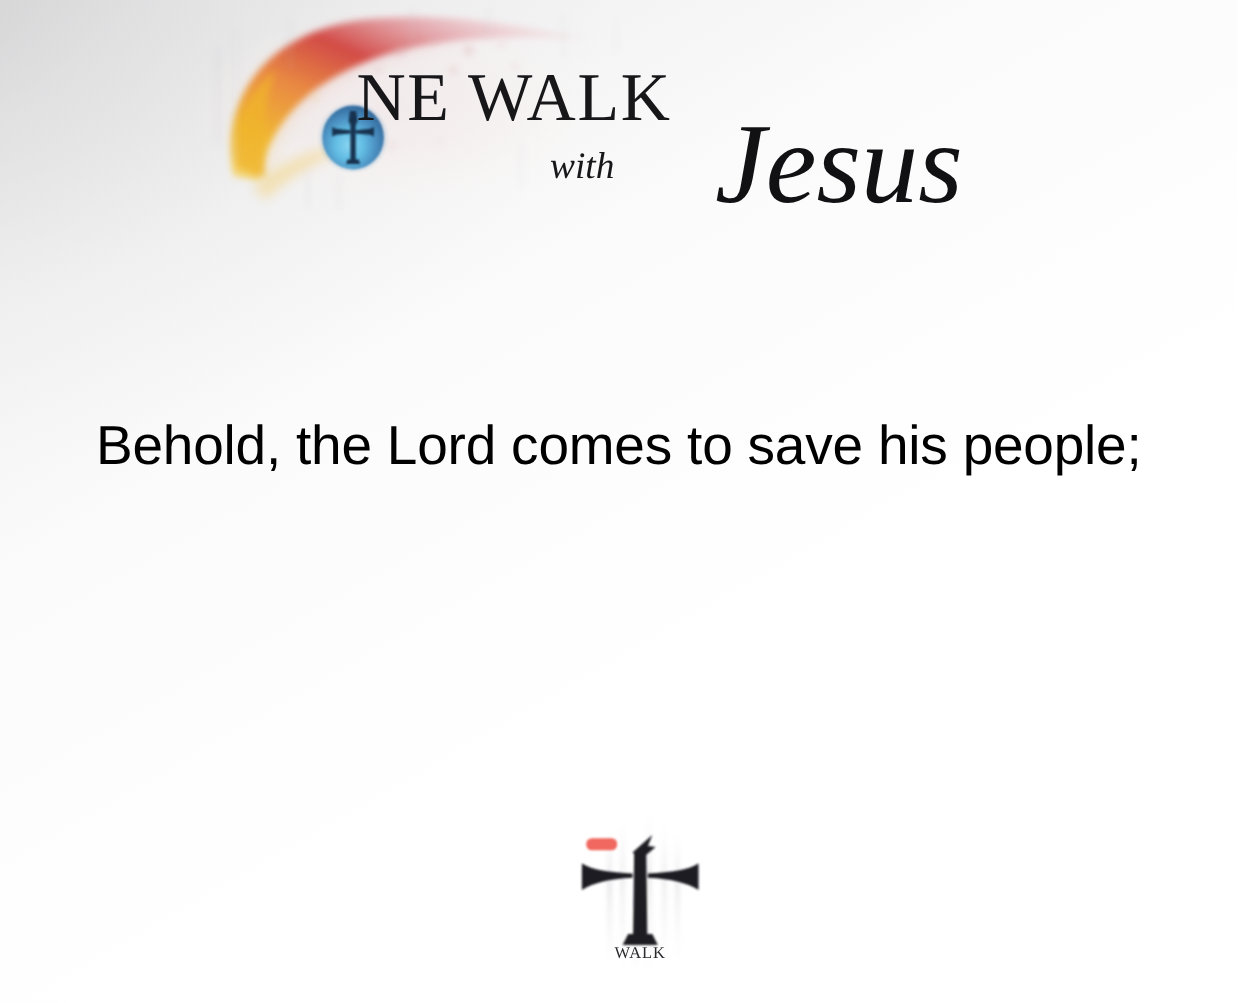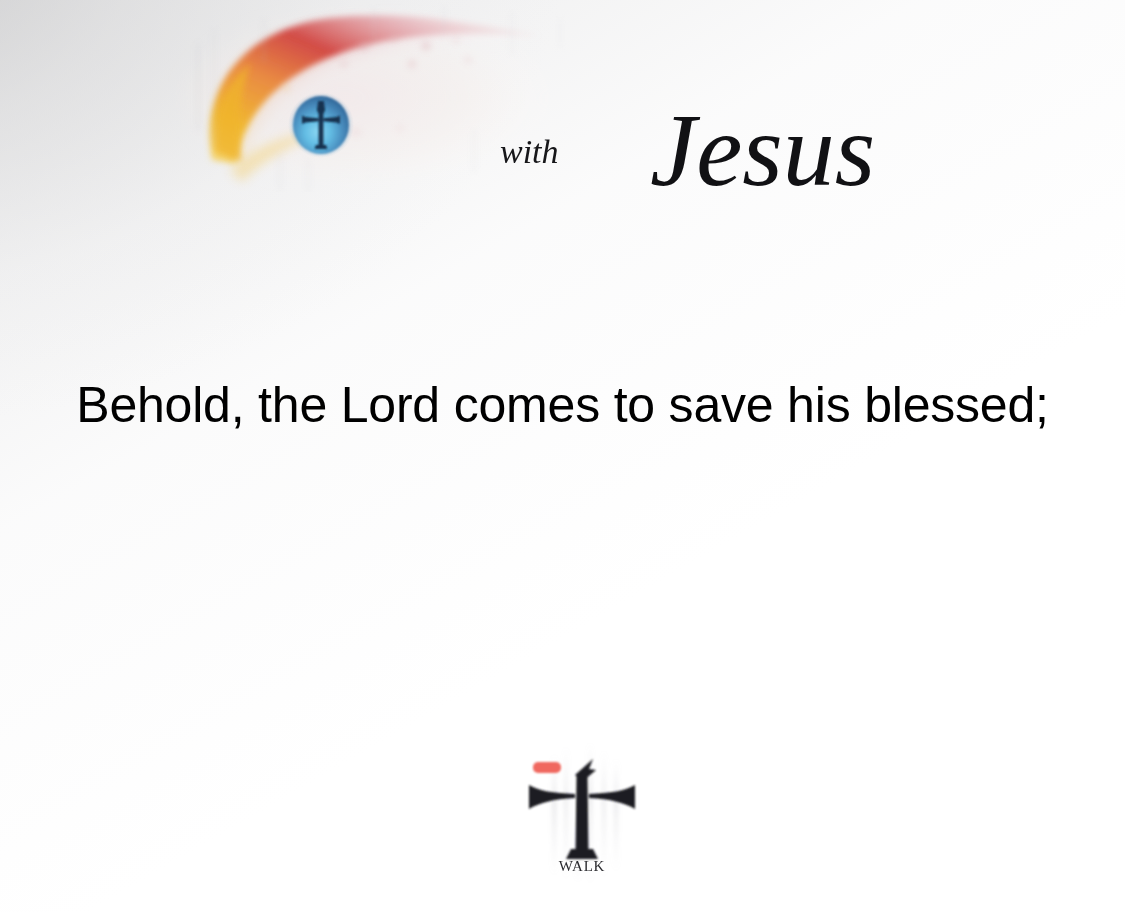--- a/index.html
+++ b/index.html
@@ -229,27 +229,28 @@
 
         <g fill="#14324f" filter="url(#emblemSoft)">
           <path d="M30.2,9 h5.6 l1.3,9 l-1.3,3 h-5.6 l-1.3,-3 Z"></path>
           <path d="M30.6,18 h4.8 v37 h-4.8 Z"></path>
           <path d="M14,23.5 l0,8.6 l3.4,-1.5 l13.2,-1.3 l0,-3 l-13.2,-1.3 Z"></path>
           <path d="M52,23.5 l0,8.6 l-3.4,-1.5 l-13.2,-1.3 l0,-3 l13.2,-1.3 Z"></path>
           <path d="M27.8,53 h10.4 l1.1,4 h-12.6 Z"></path>
         </g>
       </svg>
 
+      <div class="word-one-walk"><span class="dropcap-gap">NE WALK</span></div>
       <div class="word-with">with</div>
       <div class="word-jesus">Jesus</div>
     </div>
   </div>
 
   <div id="verse-block">
-    <div class="verse-line">Behold, the Lord comes to save his blessed;</div>
+    <div class="verse-line">Behold, the Lord comes to save his people;</div>
   </div>
 
   <div id="footer-mark">
     <svg width="170" height="150" viewBox="0 0 170 150">
       <defs>
         <filter id="inkBlur" x="-40%" y="-40%" width="180%" height="180%">
           <feGaussianBlur stdDeviation="2.4"></feGaussianBlur>
         </filter>
         <filter id="dashBlur" x="-40%" y="-40%" width="180%" height="180%">
           <feGaussianBlur stdDeviation="1.1"></feGaussianBlur>

